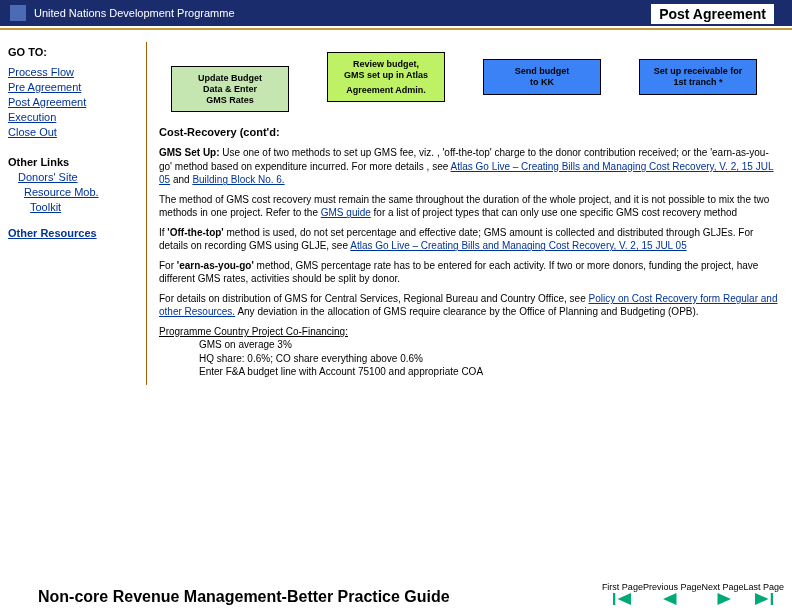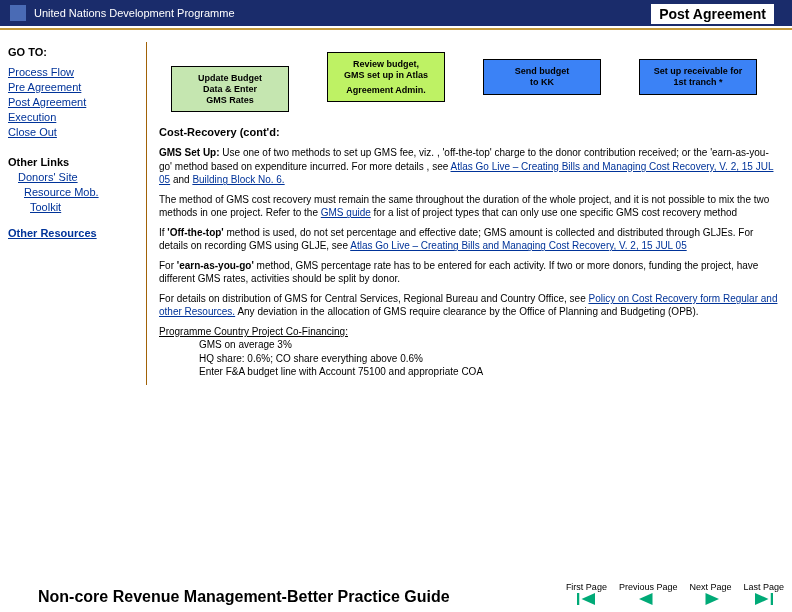--- a/index.html
+++ b/index.html
@@ -114,21 +114,20 @@
   .content a {
     color: #003399;
     text-decoration: underline;
   }
   .indent { margin-left: 28px; }
   .nav-pager {
     position: absolute;
     bottom: 6px;
     right: 8px;
     display: flex;
-    gap: 12px;
     font-size: 9px;
     text-align: center;
   }
   .nav-item { display: flex; flex-direction: column; align-items: center; }
   .nav-item svg { width: 18px; height: 14px; }
   .footer-title {
     position: absolute;
     bottom: 6px;
     left: 10px;
     font-size: 16px;

